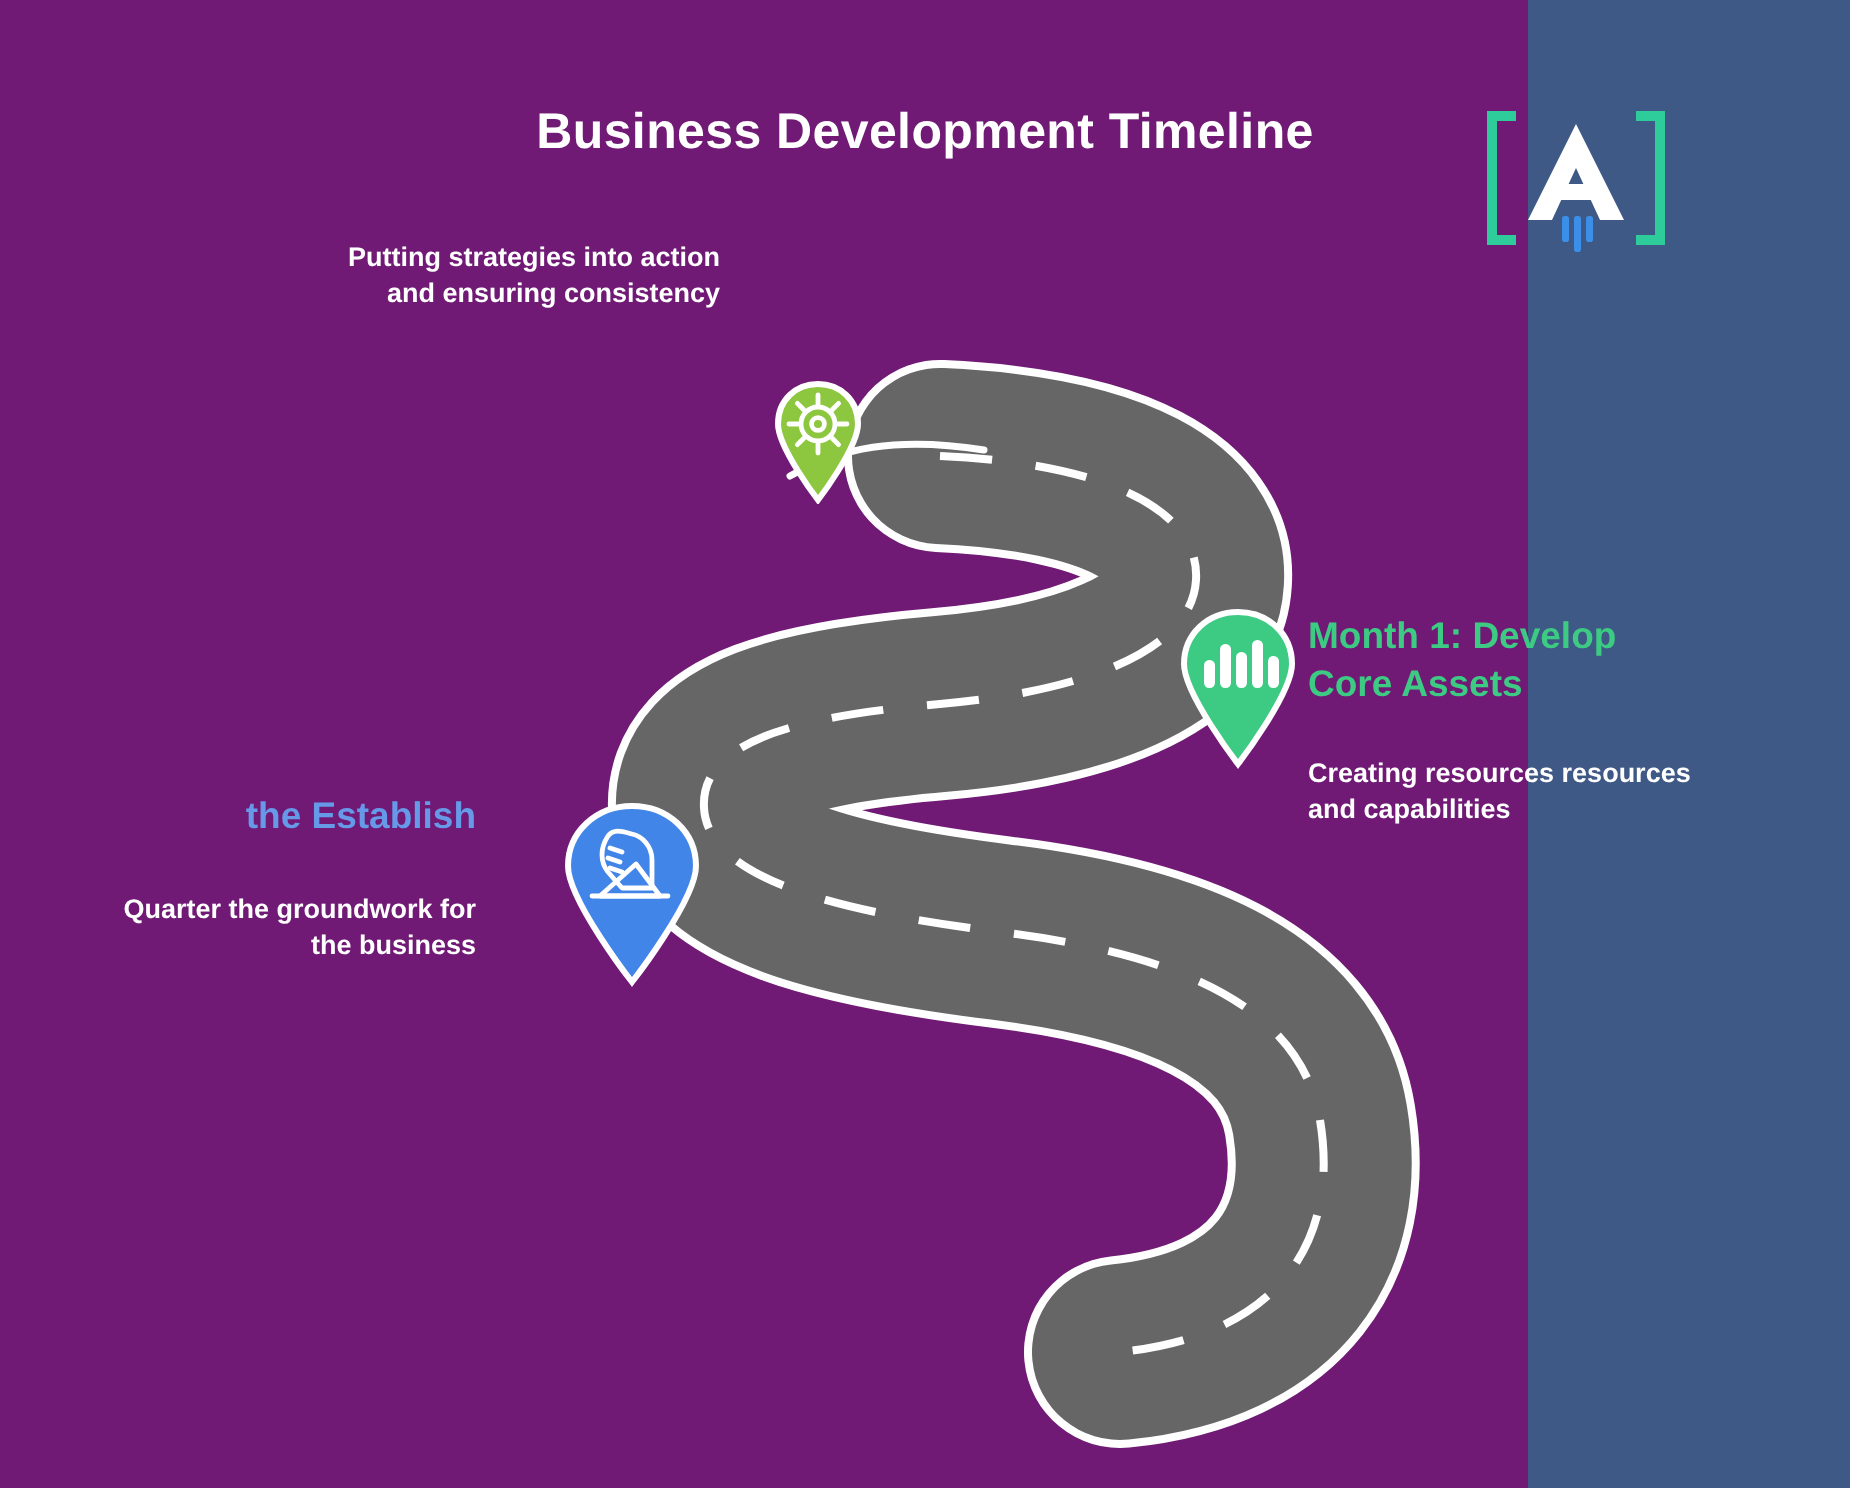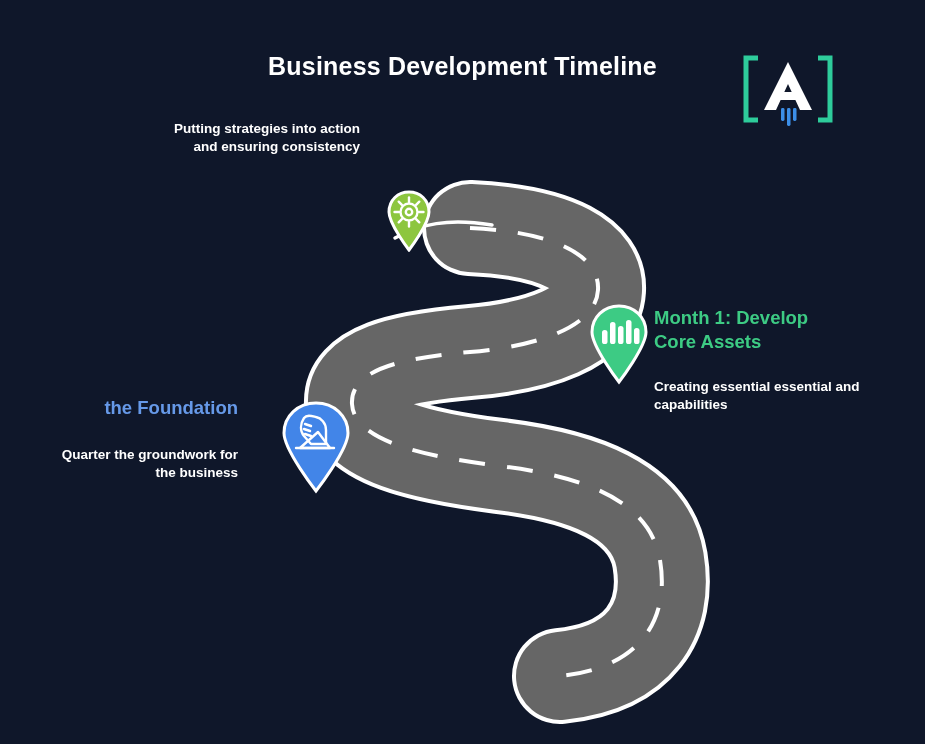--- a/index.html
+++ b/index.html
@@ -8,23 +8,23 @@
   }
   body {
     width: 925px;
     height: 744px;
     overflow: hidden;
     font-family: "Liberation Sans", sans-serif;
     background: #3E5985;
   }
   #canvas {
     position: relative;
-    width: 925px;
+    width: 764px;
     height: 744px;
-    background: #0f172a;
+    background: #701a75;
   }
 
   
   #page-title {
     position: absolute;
     left: 0;
     top: 52px;
     width: 925px;
     text-align: center;
     color: #FFFFFF;
@@ -164,37 +164,37 @@
       <line x1="34.3" y1="11.7" x2="31.1" y2="14.9"></line>
       <line x1="16.9" y1="29.1" x2="13.7" y2="32.3"></line>
     </g>
   </svg>
 
   <div class="milestone-block" id="milestone-month">
     <div class="milestone-heading">
       <div>Month 1: Develop</div>
       <div>Core Assets</div>
     </div>
-    <div class="milestone-desc">Creating essential essential and capabilities</div>
+    <div class="milestone-desc">Creating resources resources and capabilities</div>
   </div>
 
   <svg class="map-pin" style="left:588px; top:303px; width:62px; height:82px;" viewBox="0 0 62 82">
     <path d="M31,79 C31,79 58,44 58,29 C58,14 46,3 31,3 C16,3 4,14 4,29 C4,44 31,79 31,79 Z" fill="#3DCB84" stroke="#FFFFFF" stroke-width="3"></path>
     <g fill="#FFFFFF">
       <rect x="14" y="27" width="5.5" height="14" rx="2.6"></rect>
       <rect x="22" y="19" width="5.5" height="22" rx="2.6"></rect>
       <rect x="30" y="23" width="5.5" height="18" rx="2.6"></rect>
       <rect x="38" y="17" width="5.5" height="24" rx="2.6"></rect>
       <rect x="46" y="25" width="5.5" height="16" rx="2.6"></rect>
     </g>
   </svg>
 
   <div class="milestone-block" id="milestone-week">
     <div class="milestone-heading">
-      <div>the Foundation</div>
+      <div>the Establish</div>
     </div>
     <div class="milestone-desc">Quarter the groundwork for the business</div>
   </div>
 
   <svg class="map-pin" style="left:278px; top:400px; width:76px; height:94px;" viewBox="0 0 76 94">
     <path d="M38,91 C38,91 70,50 70,33 C70,16 56,3 38,3 C20,3 6,16 6,33 C6,50 38,91 38,91 Z" fill="#4285E8" stroke="#FFFFFF" stroke-width="3"></path>
     <g fill="none" stroke="#FFFFFF" stroke-width="2.4" stroke-linecap="round" stroke-linejoin="round">
 
       <path d="M26,18 C22,24 22,31 26,36 L33,44 L48,44 L48,30 C48,23 43,18 38,17 C34,16 29,14 26,18 Z"></path>
 

